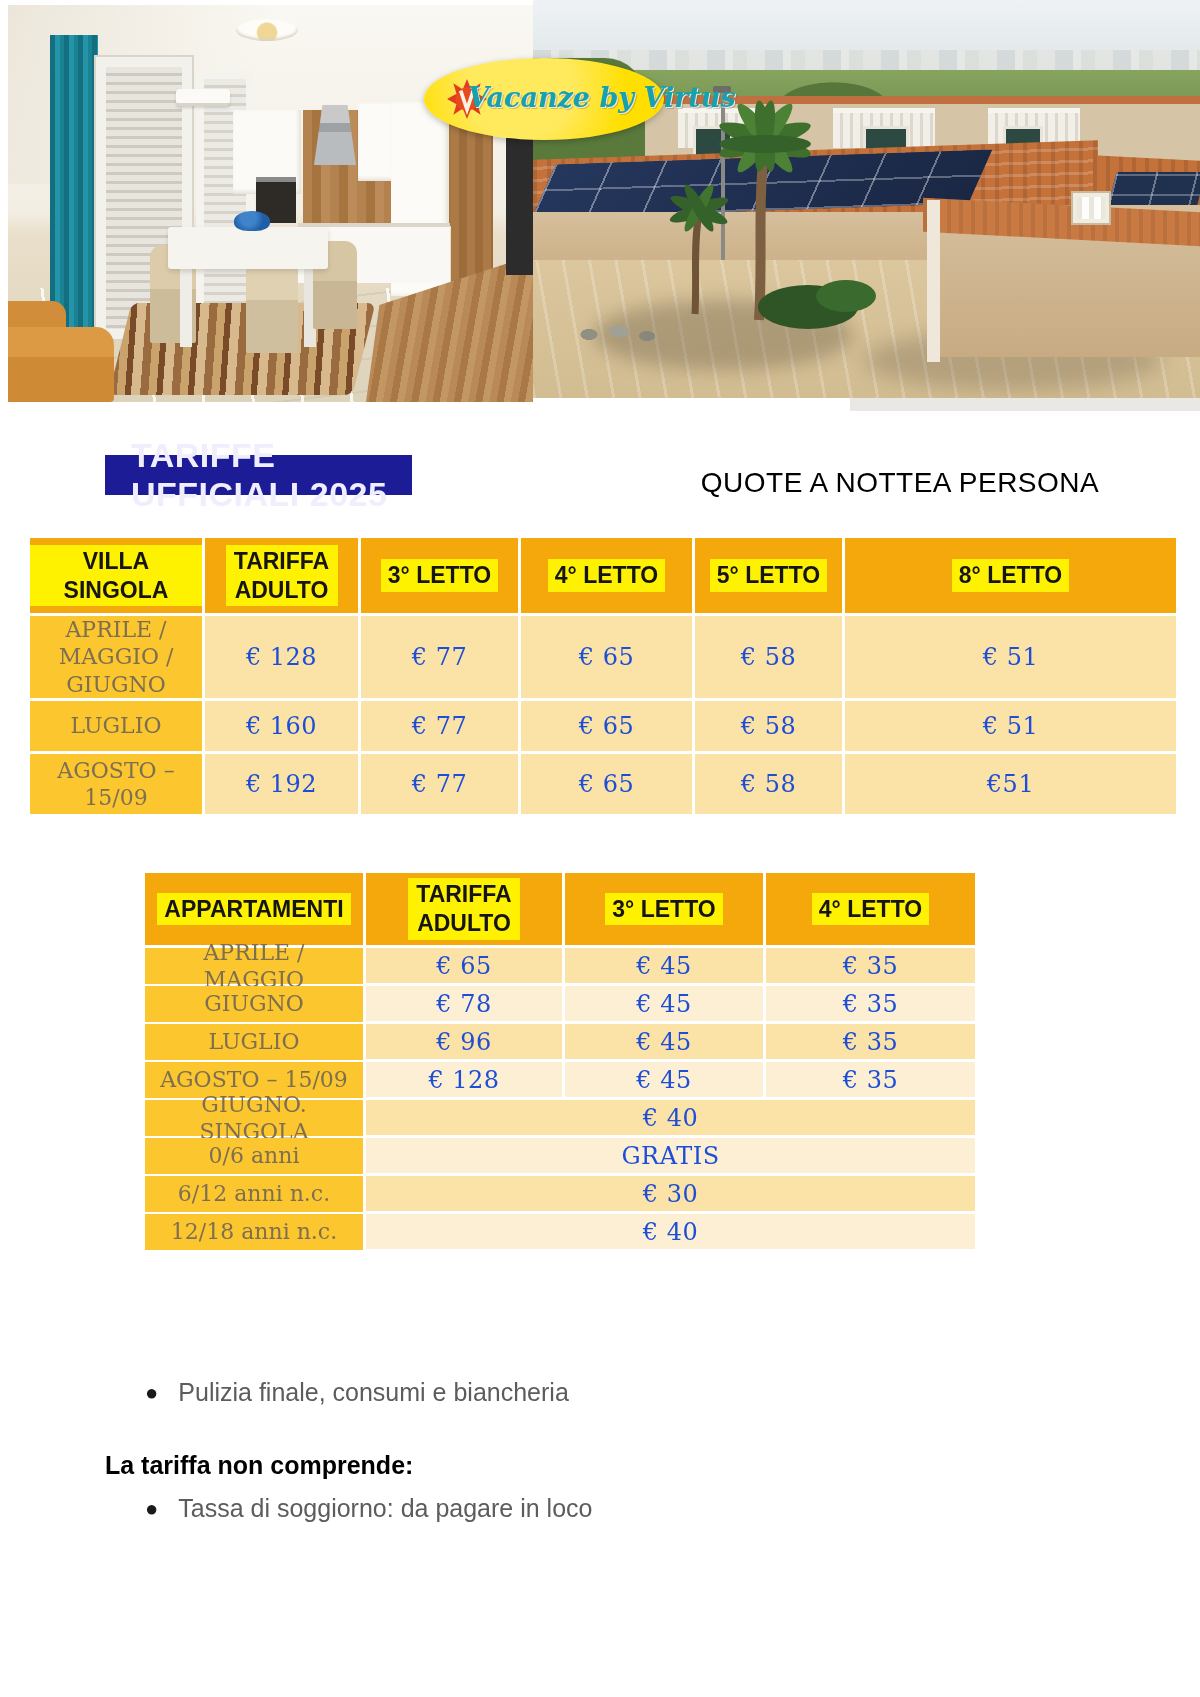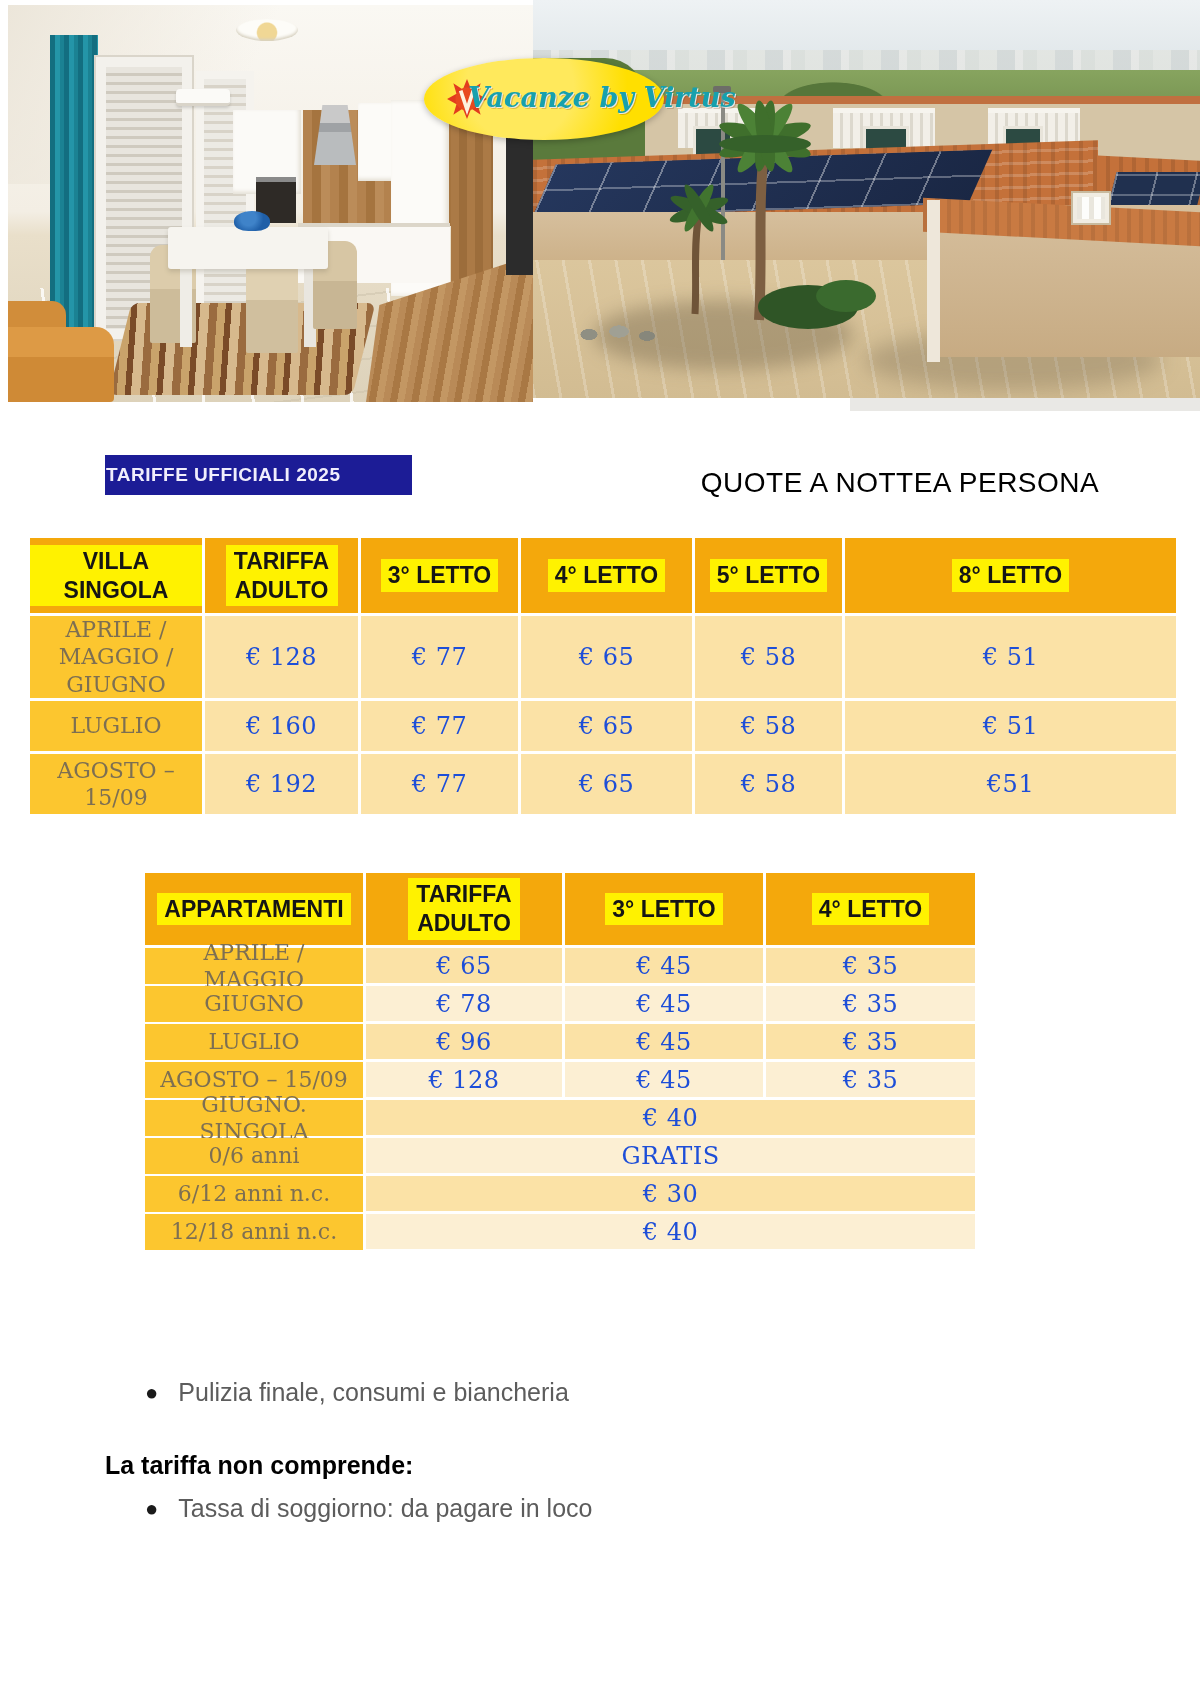--- a/index.html
+++ b/index.html
@@ -150,22 +150,22 @@
     font-family:"DejaVu Serif", serif; font-style:italic; font-weight:bold;
     font-size:27px; color:var(--logo-teal,#17a0ad);
     text-shadow:1px 1px 0 #e8e8e8, 2px 2px 0 rgba(120,60,20,.25); }
 
   
   .title-line1 { left:105px; top:397px; width:716px; height:53px; background:var(--navy,#1c1c96);
     display:flex; align-items:center; padding-left:9px; z-index:8; }
   .t-light { font-size:34px; color:#c7c5f2; letter-spacing:.5px; }
   .t-bold { font-size:28px; color:#ffffff; font-weight:bold; margin-left:3px; }
   .title-line2 { left:105px; top:455px; width:307px; height:40px; background:var(--navy,#1c1c96);
-    display:flex; align-items:center; padding-left:1px;
-    font-size:19px; font-weight:bold; color:#f0eefc; letter-spacing:.5px; z-index:8; }
+    display:flex; align-items:center; padding-left:26px;
+    font-size:34px; font-weight:bold; color:#f0eefc; letter-spacing:.5px; z-index:8; }
   .quote { left:700px; top:467px; width:400px; text-align:center;
     font-size:28px; color:#000000; letter-spacing:.5px; }
 
   
   .gridtable { display:grid; gap:3px; background:#ffffff; }
   .villa { left:30px; top:538px; width:1146px;
     grid-template-columns:172px 153px 157px 171px 147px 331px;
     grid-template-rows:75px 82px 50px 60px; }
   .apts { left:145px; top:873px; width:830px;
     grid-template-columns:218px 196px 198px 209px;

